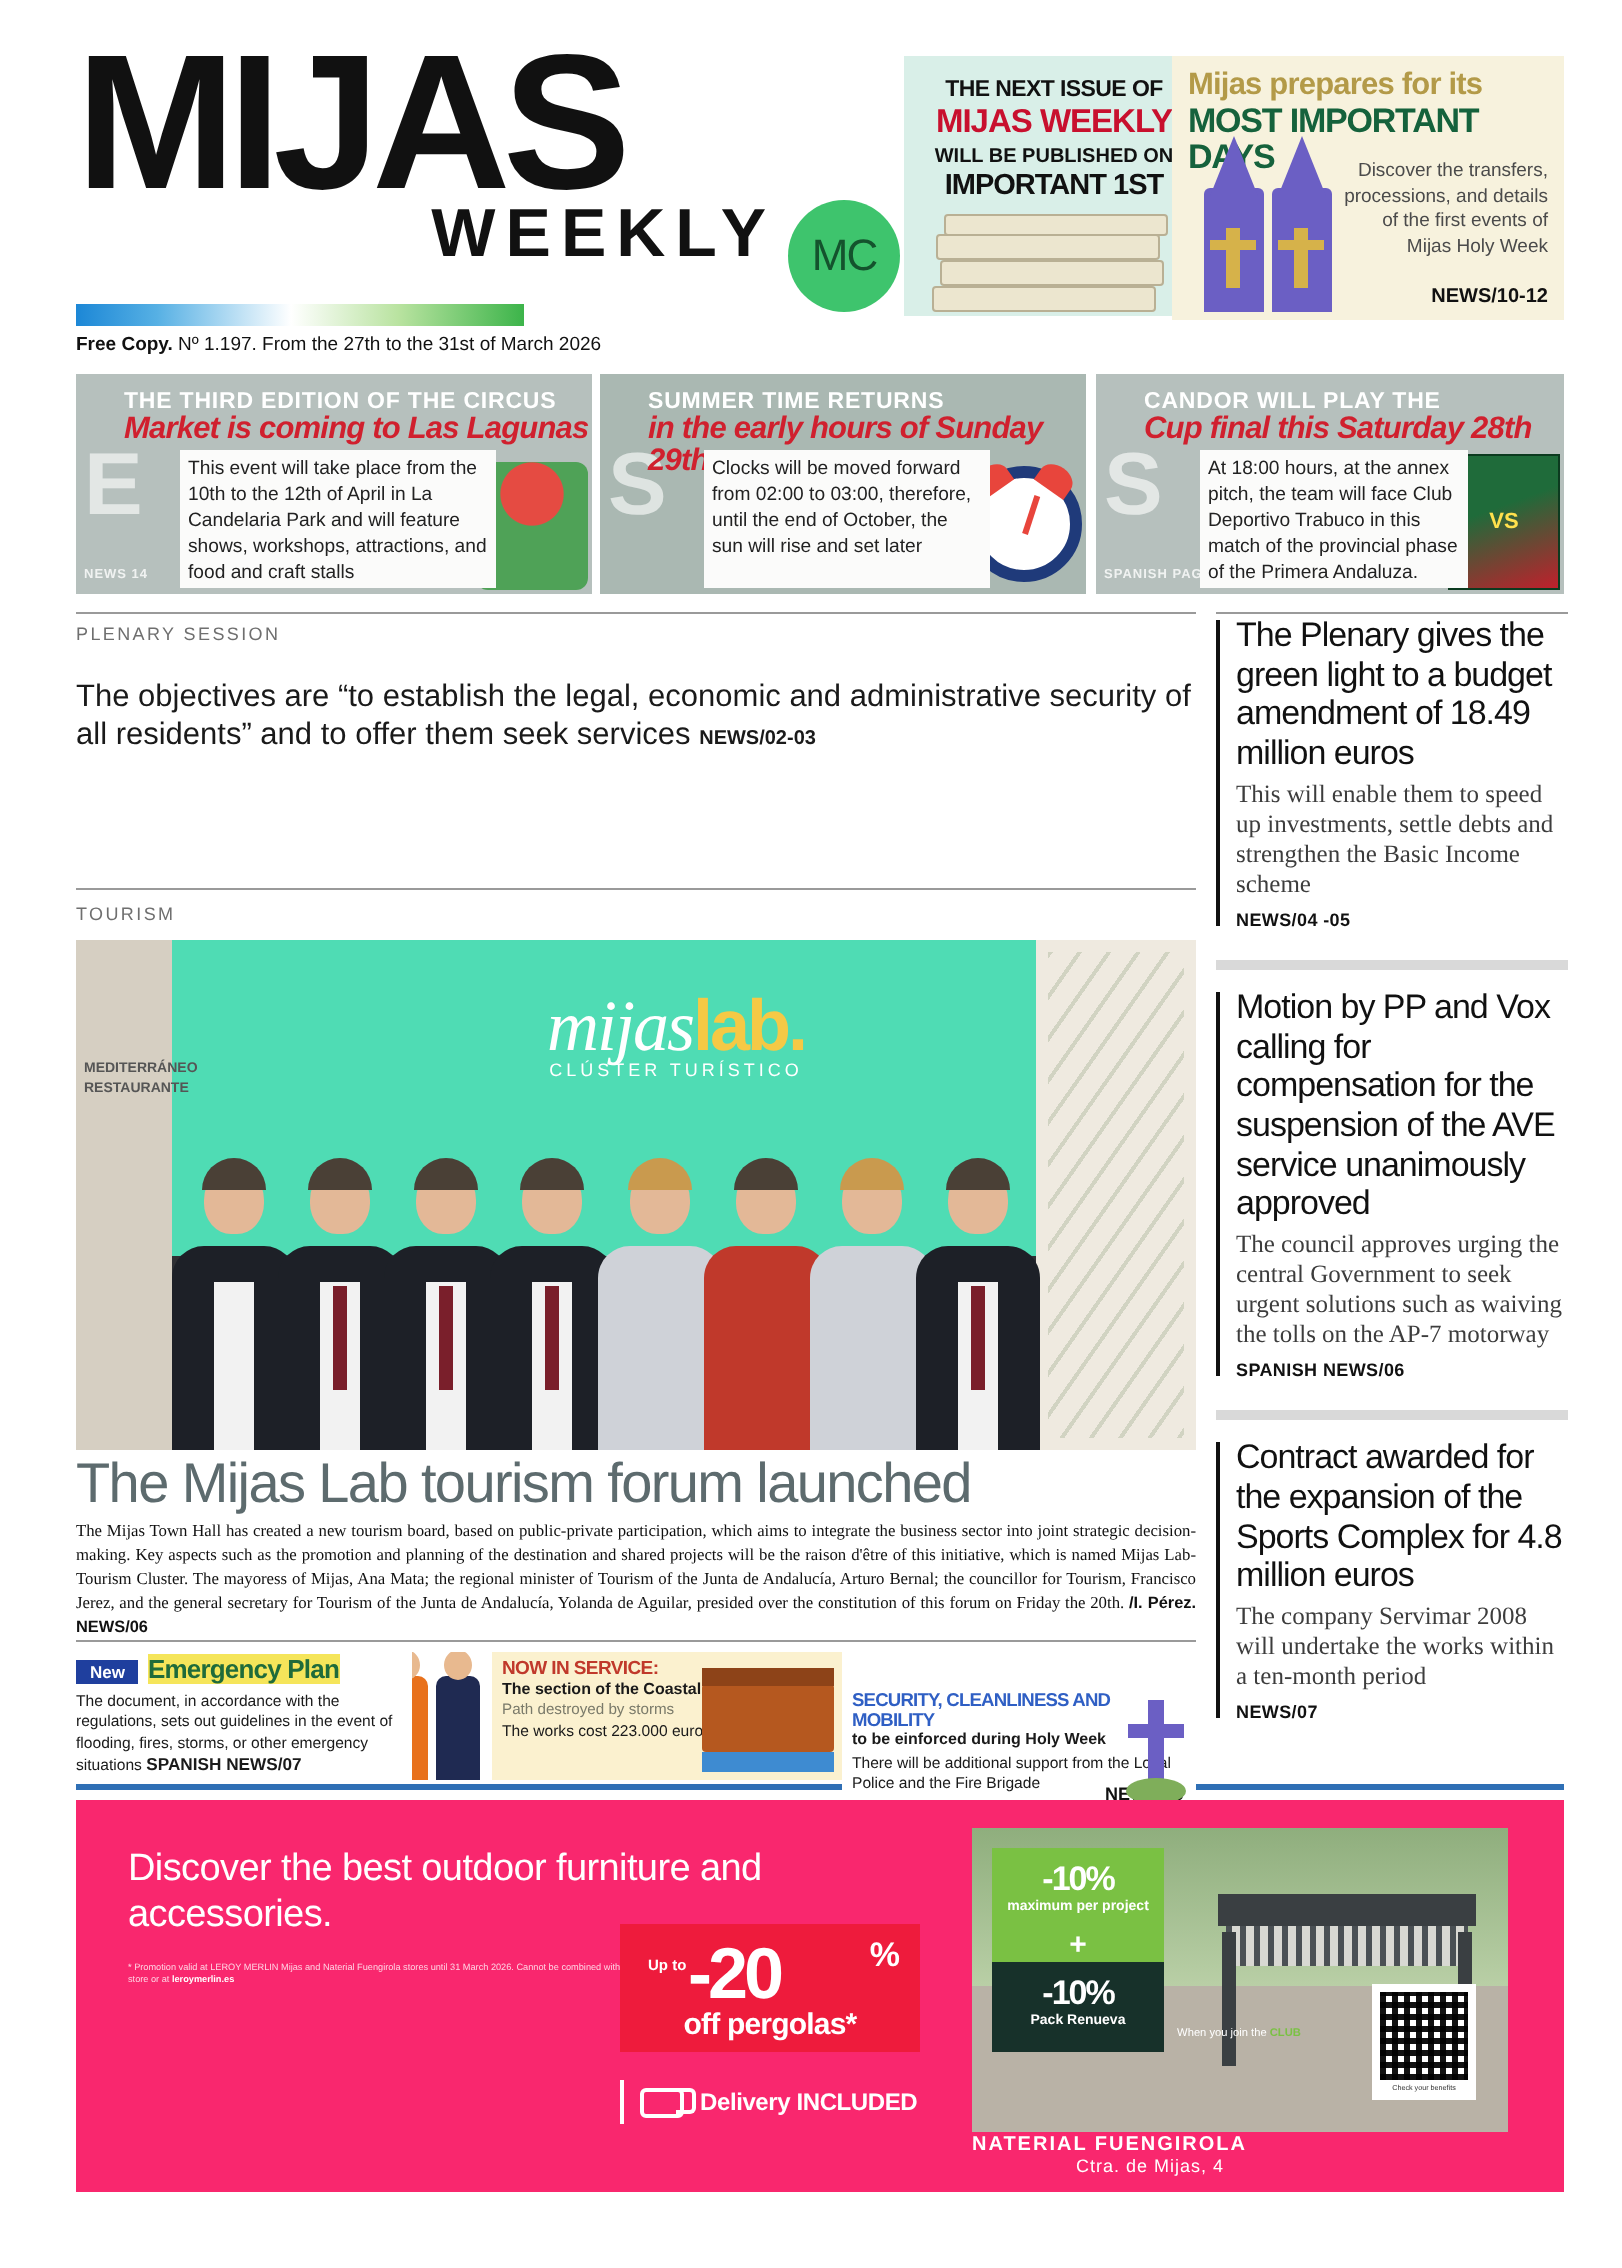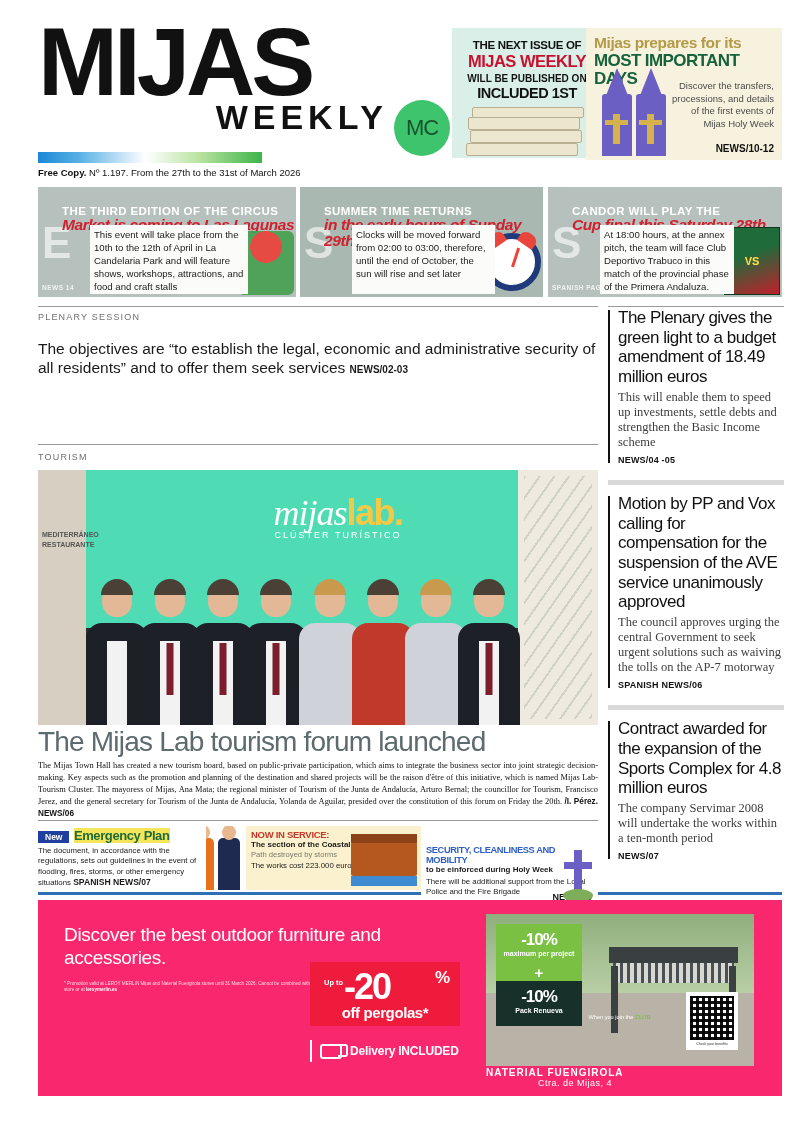--- a/index.html
+++ b/index.html
@@ -74,21 +74,21 @@
   .naz.a { left:4px; }
   .naz.b { left:38px; }
 
   
   .teaser { position:absolute; top:187px; height:110px; overflow:hidden; }
   .t1 { left:38px; width:258px; }
   .t2 { left:300px; width:243px; }
   .t3 { left:548px; width:234px; }
   .t-bg { position:absolute; inset:0; background:#b6c0bd; }
   .t-bg.green { background:#aab8b2; }
-  .t-head { position:absolute; left:24px; top:18px; right:0; }
+  .t-head { position:absolute; left:24px; top:8px; right:0; }
   .t-kicker { font-size:11.5px; font-weight:700; letter-spacing:0.4px; color:#ffffff; }
   .t-title { font-size:15.5px; font-weight:700; font-style:italic; color:#d0202e; letter-spacing:-0.4px; line-height:1.05; }
   .t-body {
     position:absolute; left:52px; top:38px; right:48px; bottom:3px;
     background:#fbfbfa; font-size:9.6px; line-height:1.36; color:#222; padding:3px 4px;
   }
   .t-watermark {
     position:absolute; left:4px; top:34px; font-size:44px; font-weight:700;
     color:#ffffff; opacity:0.62; line-height:1;
   }
@@ -267,21 +267,21 @@
     <div class="grad-bar"></div>
     <div class="mast-sub">
       <b>Free Copy.</b><span> Nº 1.197. From the 27th to the 31st of March 2026</span>
     </div>
   </div>
 
   <div class="promo-next">
     <div class="pn-l1">THE NEXT ISSUE OF</div>
     <div class="pn-l2">MIJAS WEEKLY</div>
     <div class="pn-l3">WILL BE PUBLISHED ON</div>
-    <div class="pn-l4">INCLUDED 1ST</div>
+    <div class="pn-l4">IMPORTANT 1ST</div>
     <div class="paper-stack">
       <i></i>
         <i></i>
         <i></i>
         <i></i>
     </div>
   </div>
 
   <div class="promo-holy">
     <div class="ph-l1">Mijas prepares for its</div>

